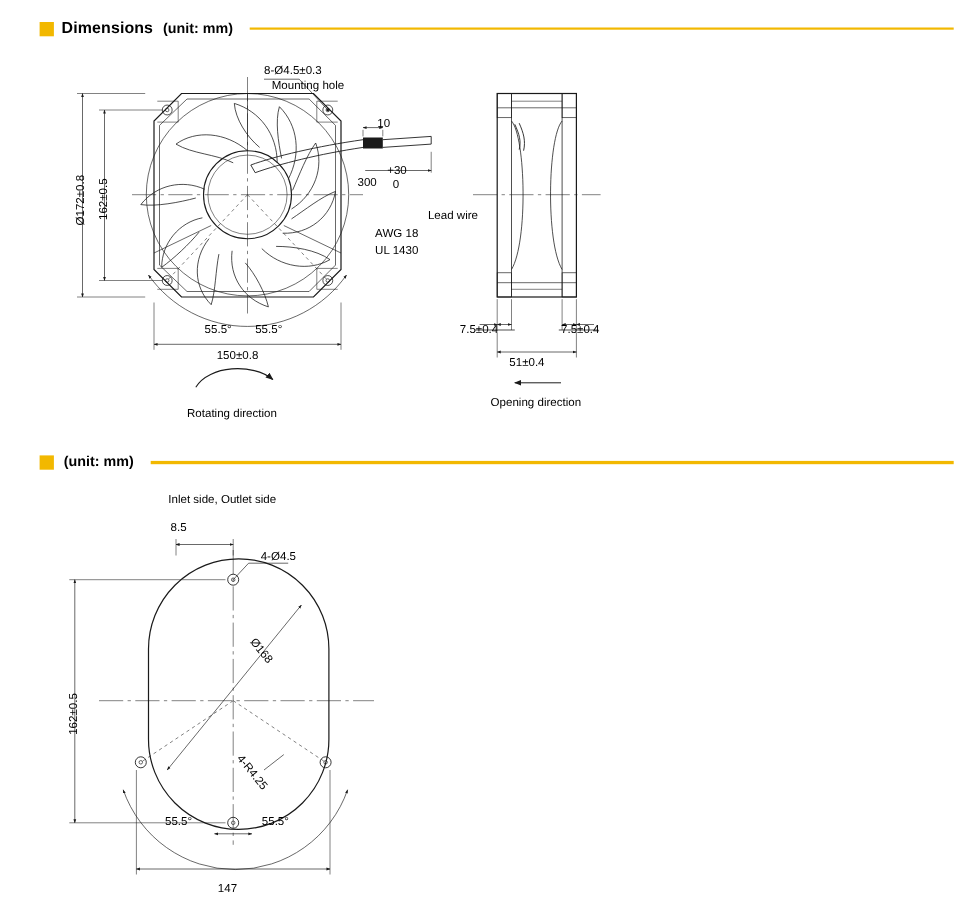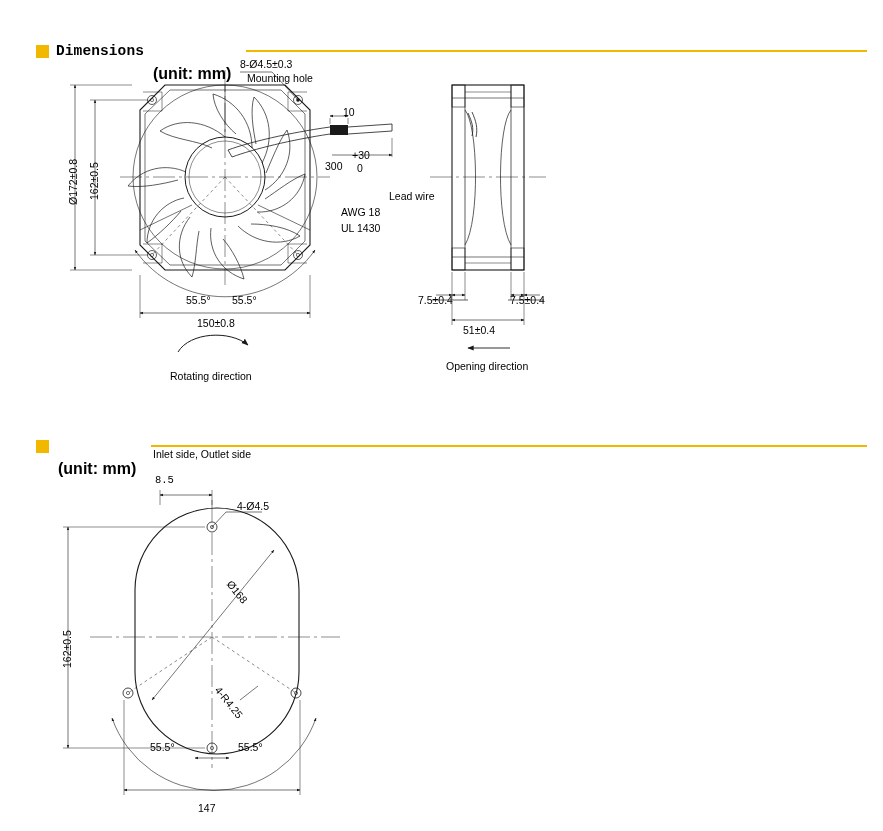--- a/index.html
+++ b/index.html
@@ -26,31 +26,29 @@
     width: 13px;
     height: 13px;
     background: #f2b800;
     flex: 0 0 auto;
   }
   .hdr-title {
     font-size: 14.5px;
     font-weight: bold;
     letter-spacing: 0.1px;
     white-space: nowrap;
-    font-family: Liberation Mono, monospace;
   }
   .hdr-unit {
-    font-size: 16px;
+    font-size: 13px;
     font-weight: bold;
     white-space: nowrap;
     margin-left: 2px;
     align-self: flex-end;
     position: relative;
     top: -1px;
-    margin-top: 48px;
   }
   .hdr-rule {
     height: 2.5px;
     background: #f2b800;
     flex: 1 1 auto;
     margin-left: 8px;
   }
   #section-dimensions { top: 18px; width: 831px; }
   #section-mounting  { top: 413px; width: 831px; }
 
@@ -311,21 +309,21 @@
 <div class="lbl" style="left:341px; top:222px;">UL 1430</div>
 
 <div class="lbl" style="left:170px; top:370px;">Rotating direction</div>
 
 <div class="lbl" style="left:418px; top:294px;">7.5±0.4</div>
 <div class="lbl" style="left:510px; top:294px;">7.5±0.4</div>
 <div class="lbl" style="left:463px; top:324px;">51±0.4</div>
 <div class="lbl" style="left:446px; top:360px;">Opening direction</div>
 
 <div class="lbl" style="left:153px; top:448px;">Inlet side, Outlet side</div>
-<div class="lbl" style="left:155px; top:474px;font-family:Liberation Mono, monospace;">8.5</div>
+<div class="lbl" style="left:155px; top:474px;">8.5</div>
 <div class="lbl" style="left:237px; top:500px;">4-Ø4.5</div>
 
 <div class="lbl" style="left:234px; top:578px; transform:rotate(51deg); transform-origin:left top;">Ø168</div>
 <div class="lbl" style="left:222px; top:684px; transform:rotate(51deg); transform-origin:left top;">4-R4.25</div>
 
 <div class="lbl rot90" style="left:61px; top:668px;">162±0.5</div>
 <div class="lbl" style="left:198px; top:785px;margin-top:17px;">147</div>
 <div class="lbl" style="left:150px; top:741px;">55.5°</div>
 <div class="lbl" style="left:238px; top:741px;">55.5°</div>
 

